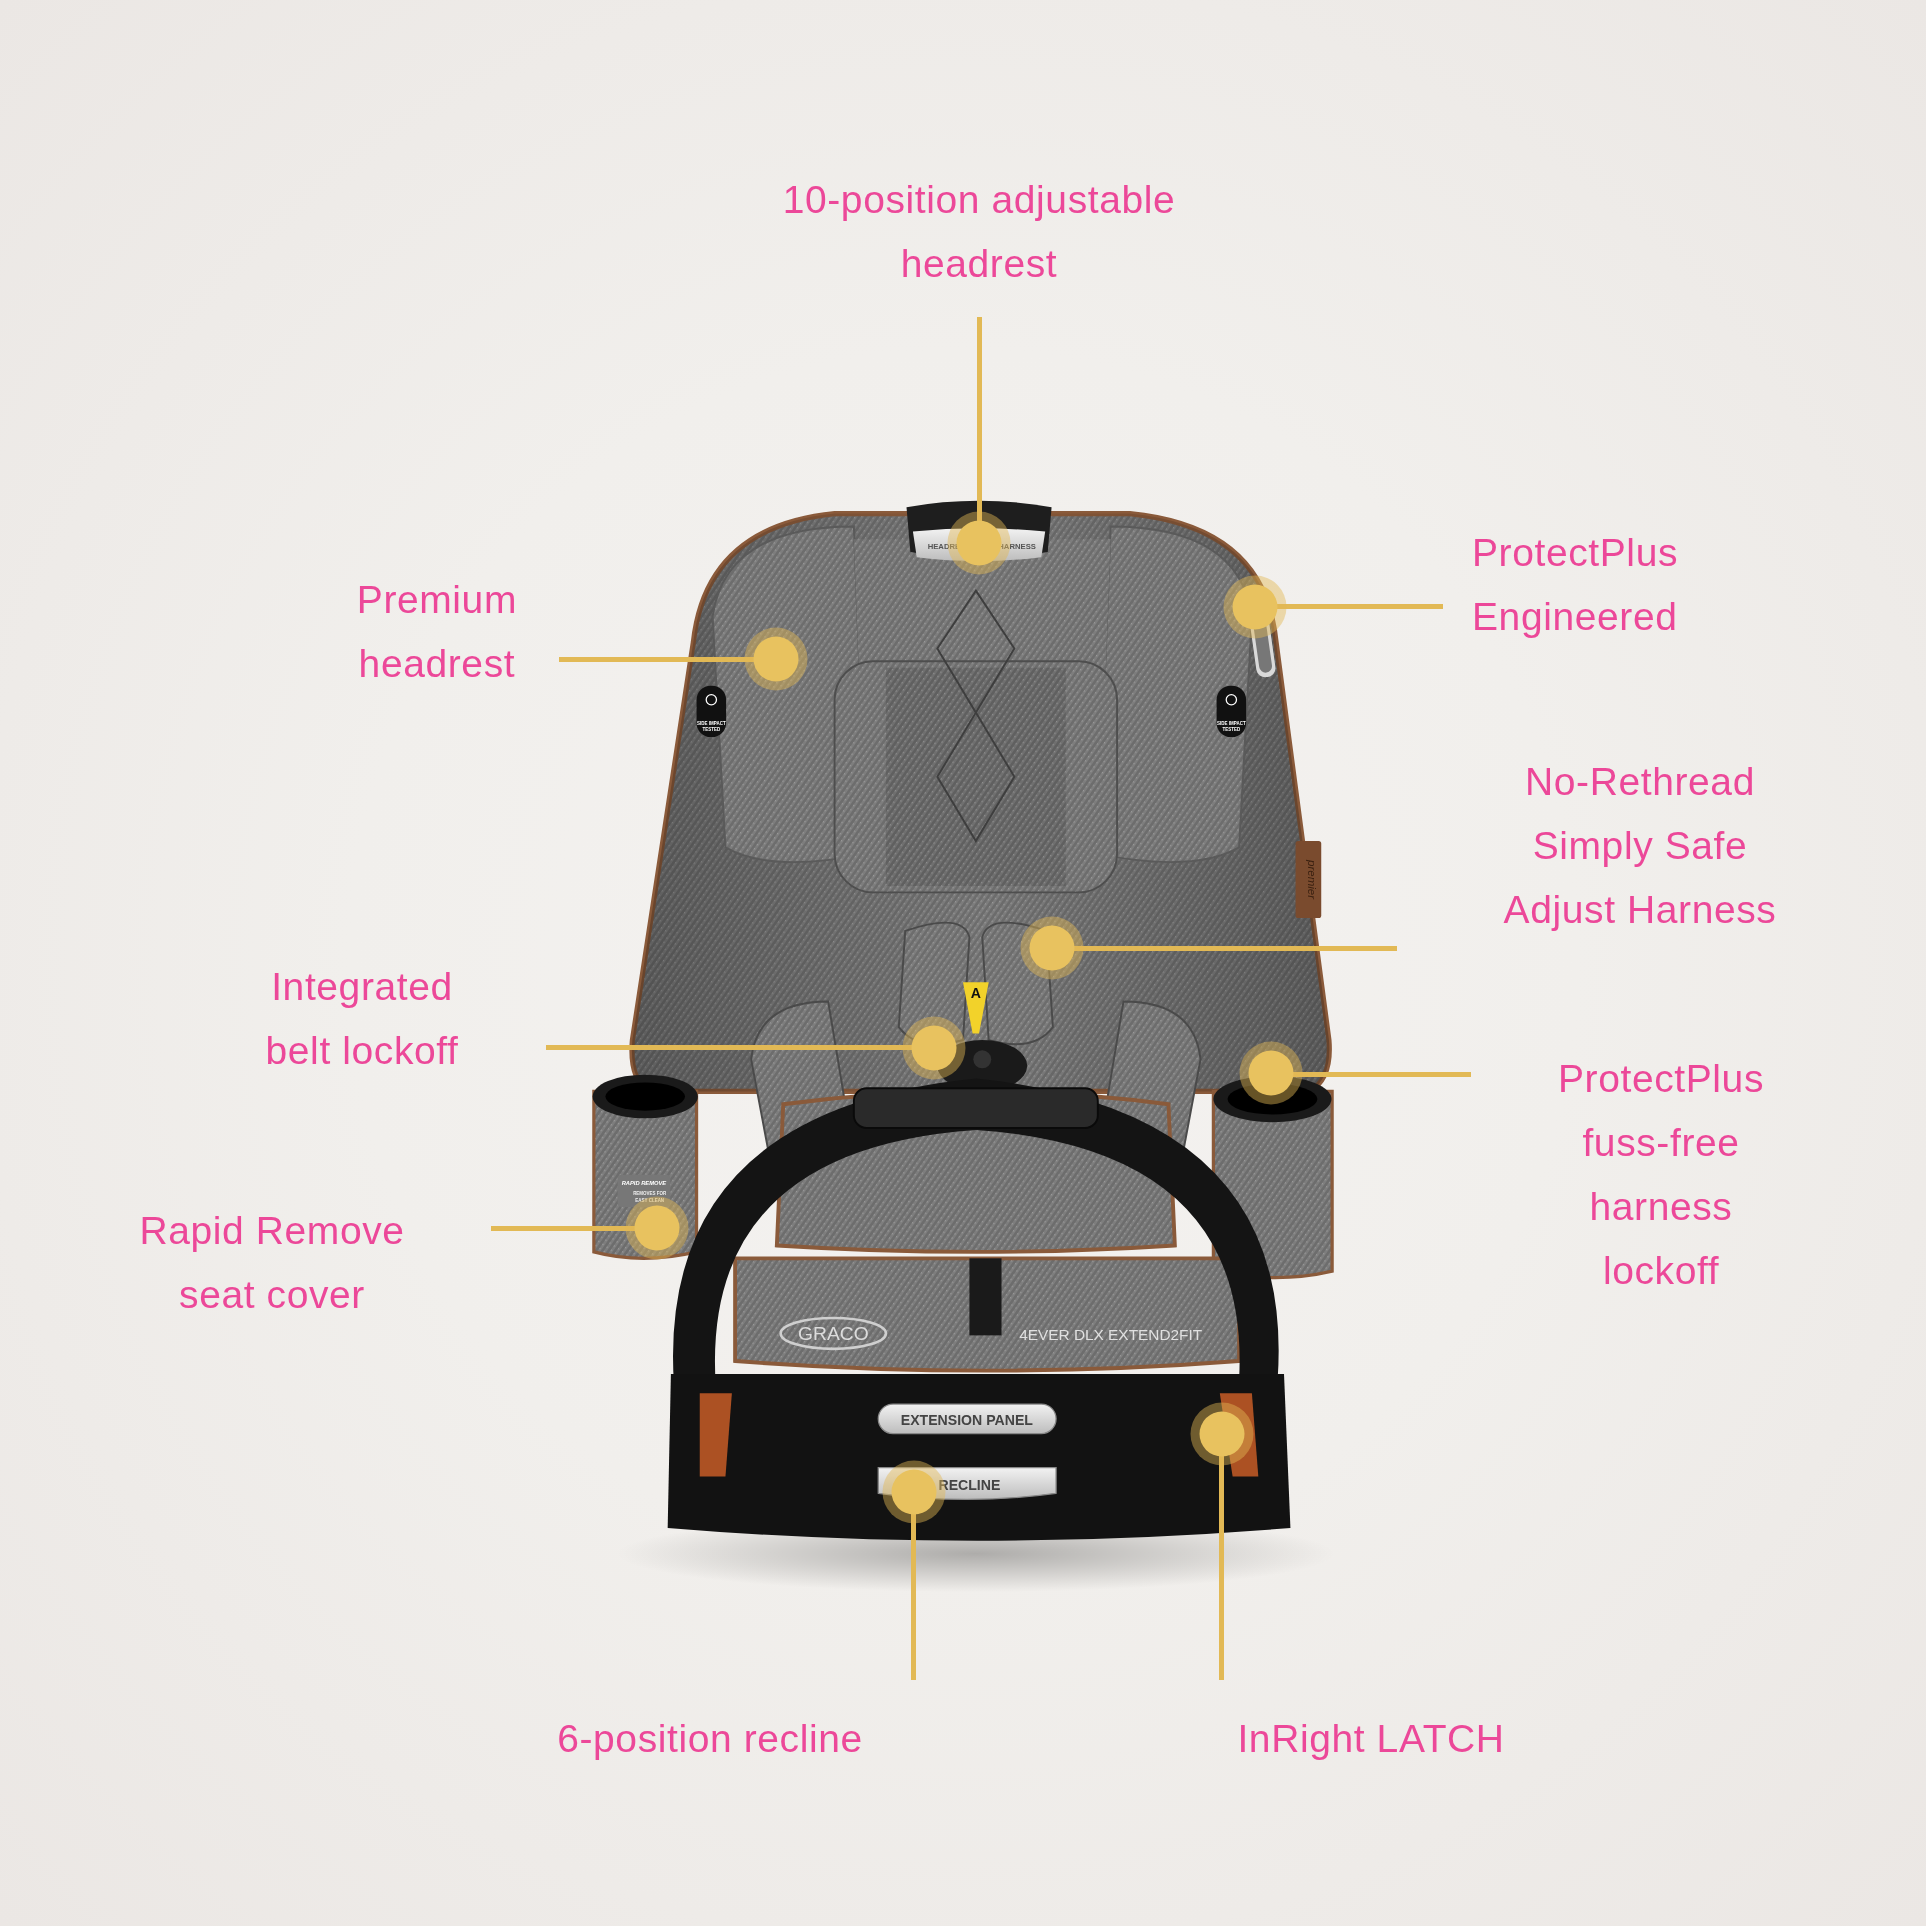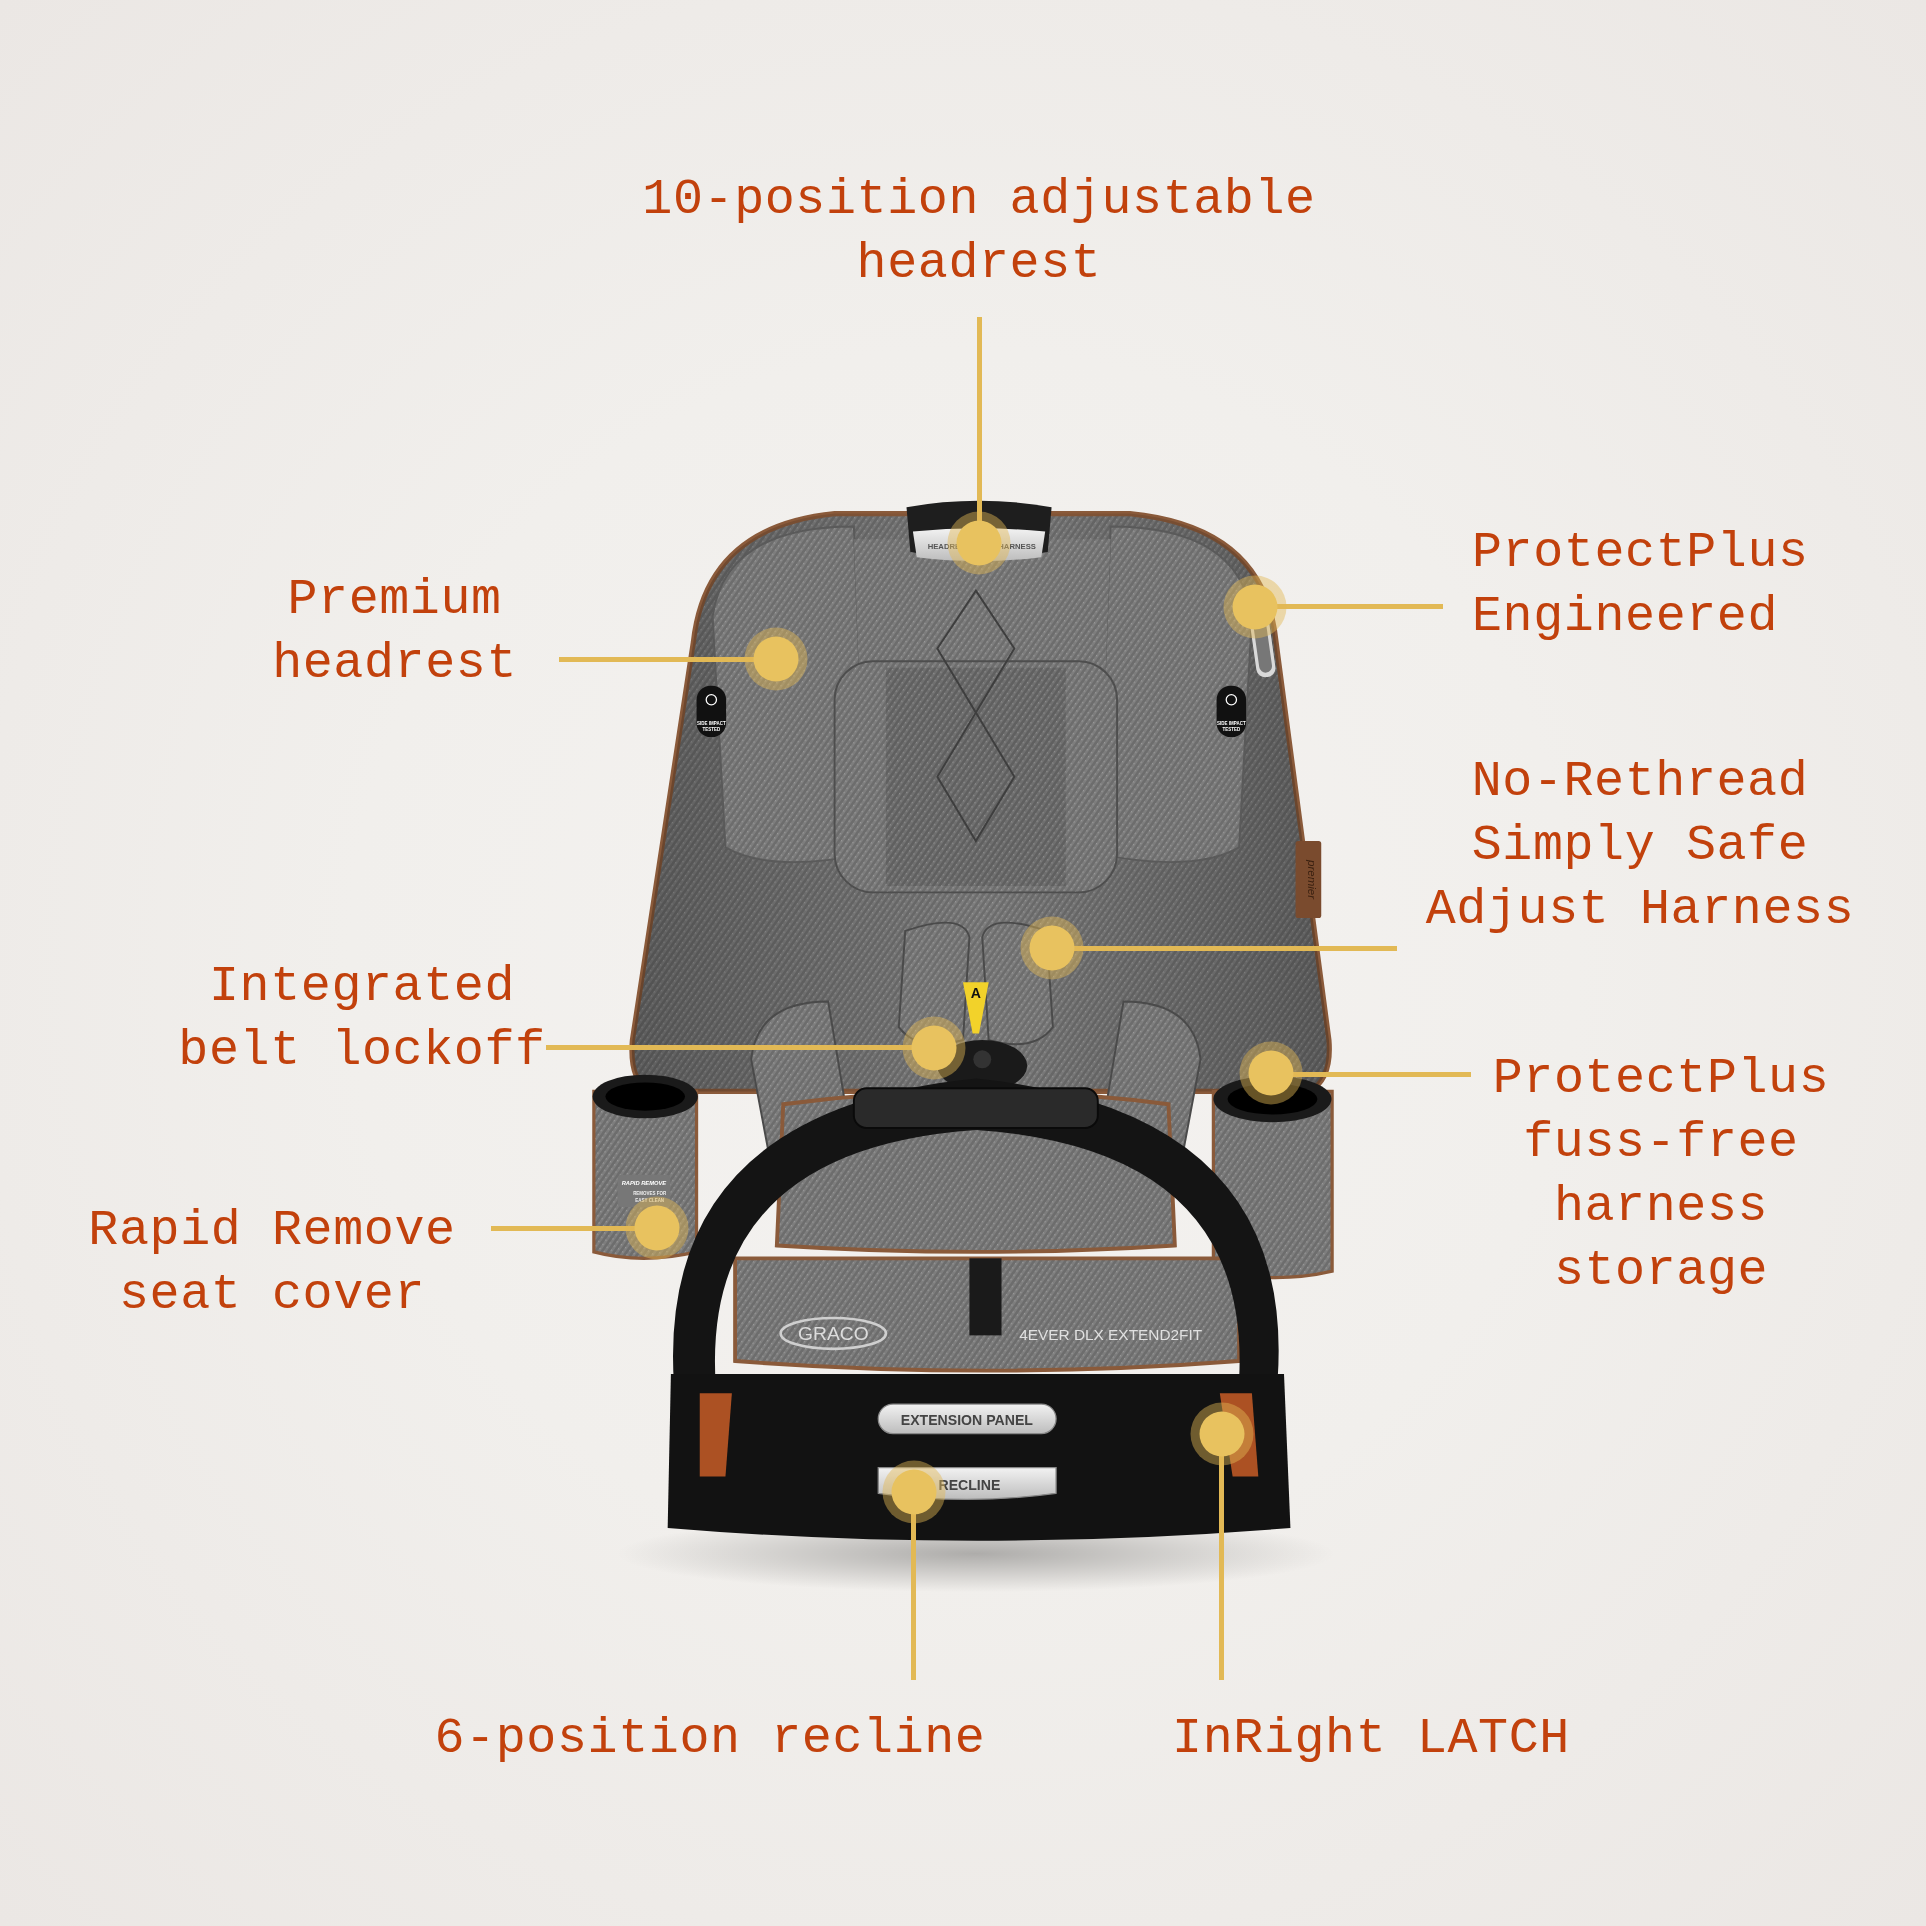--- a/index.html
+++ b/index.html
@@ -2,22 +2,22 @@
 <html style="font-size:10.3px"><head>
 <meta charset="utf-8">
 <style>
   html, body { margin:0; padding:0; }
   body {
     width:1926px; height:1926px; overflow:hidden; position:relative;
     background: radial-gradient(ellipse at 50% 50%, #f4f2f0 0%, #f1efec 45%, #ebe7e4 100%);
     font-family: "DejaVu Sans", sans-serif;
   }
   .label {
-    position:absolute; color:#c2410c; font-family:Liberation Mono, monospace;
-    font-size:50px; line-height:64px; letter-spacing:0.6px; font-weight:400;
+    position:absolute; color:#ec4899; font-family:Liberation Sans, sans-serif;
+    font-size:39px; line-height:64px; letter-spacing:0.6px; font-weight:400;
     white-space:nowrap;
   }
   .label span { display:block; }
   .c { text-align:center; transform:translateX(-50%); }
   .l { text-align:left; }
   .r { text-align:center; transform:translateX(-100%); }
   .hline { position:absolute; height:5.1px; background:#e2b955; }
   .vline { position:absolute; width:5.1px; background:#e2b955; }
   .dot {
     position:absolute; width:45px; height:45px; border-radius:50%;
@@ -198,21 +198,21 @@
 
 <div class="label c" style="left:362px; top:955px;">
   <span>Integrated</span>
   <span>belt lockoff</span>
 </div>
 
 <div class="label c" style="left:1661px; top:1047px;">
   <span>ProtectPlus</span>
   <span>fuss-free</span>
   <span>harness</span>
-  <span>storage</span>
+  <span>lockoff</span>
 </div>
 
 <div class="label c" style="left:272px; top:1199px;">
   <span>Rapid Remove</span>
   <span>seat cover</span>
 </div>
 
 <div class="label c" style="left:710px; top:1707px;">
   <span>6-position recline</span>
 </div>

